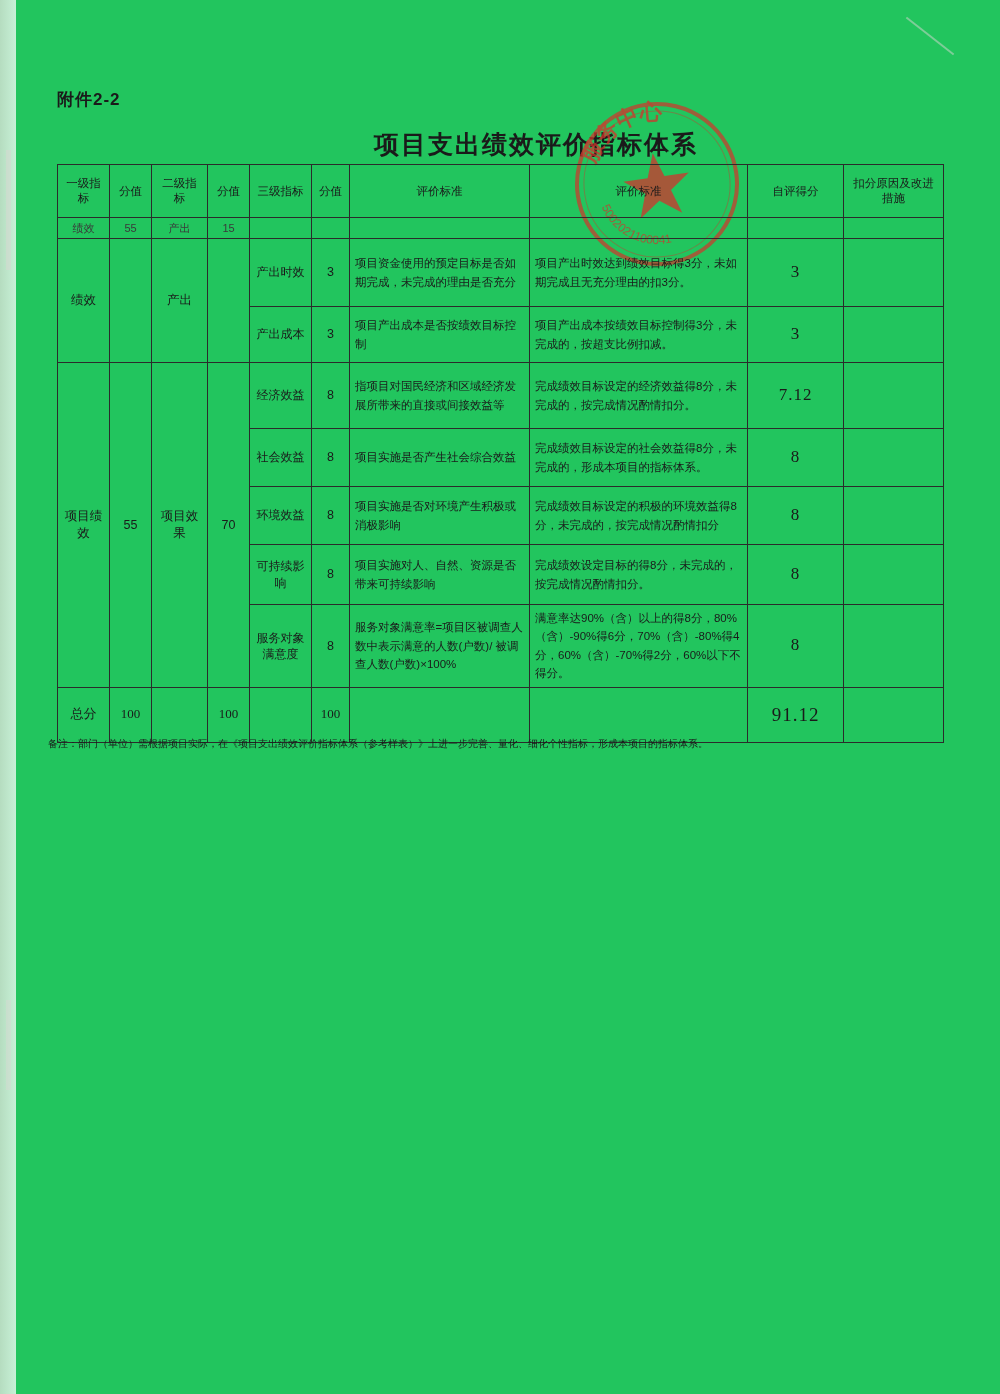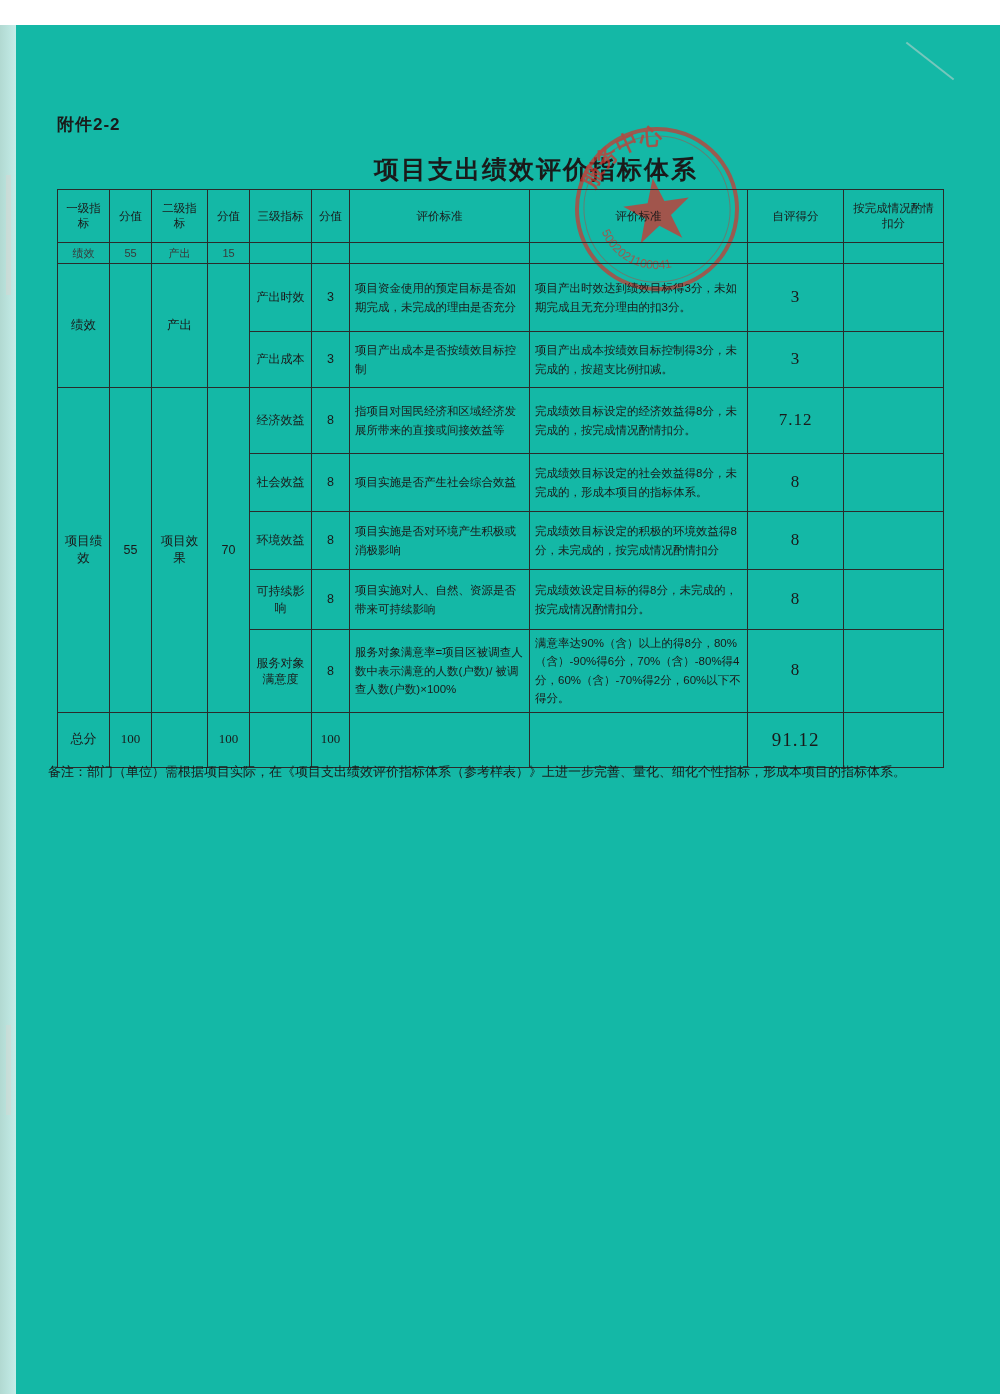--- a/index.html
+++ b/index.html
@@ -11,22 +11,21 @@
     width: 1000px;
     height: 1394px;
     font-family: "Liberation Serif", "DejaVu Serif", serif;
     color: #1a1a1a;
     position: relative;
     overflow: hidden;
   }
   .page {
     position: absolute;
     inset: 0;
-    background: #14b8a6;
-    margin-top: 25px;
+    background: #22c55e;
   }
   
   .scan-edge-left {
     position: absolute;
     left: 0; top: 0;
     width: 16px; height: 100%;
     background: linear-gradient(to right, #e6e4e0, #ffffff);
     opacity: .75;
   }
   .scan-mark {
@@ -151,21 +150,21 @@
     line-height: 12px;
     font-size: 11px;
   }
 
   .note {
     position: absolute;
     left: 48px;
     top: 735px;
     width: 900px;
     font-family: Liberation Sans, sans-serif;
-    font-size: 13px;
+    font-size: 10px;
     line-height: 1.8;
     text-align: justify;
   }
 
   
   .seal {
     position: absolute;
     left: 568px;
     top: 95px;
     width: 178px;
@@ -223,21 +222,21 @@
       <tr>
         <td>一级指标</td>
         <td>分值</td>
         <td>二级指标</td>
         <td>分值</td>
         <td>三级指标</td>
         <td>分值</td>
         <td>评价标准</td>
         <td>评价标准</td>
         <td>自评得分</td>
-        <td>按完成情况酌情扣分</td>
+        <td>扣分原因及改进措施</td>
       </tr>
     </thead>
     <tbody>
 
       <tr class="clipped">
         <td class="vcell">绩效</td>
         <td class="score-num">55</td>
         <td class="vcell">产出</td>
         <td class="score-num">15</td>
         <td></td>

